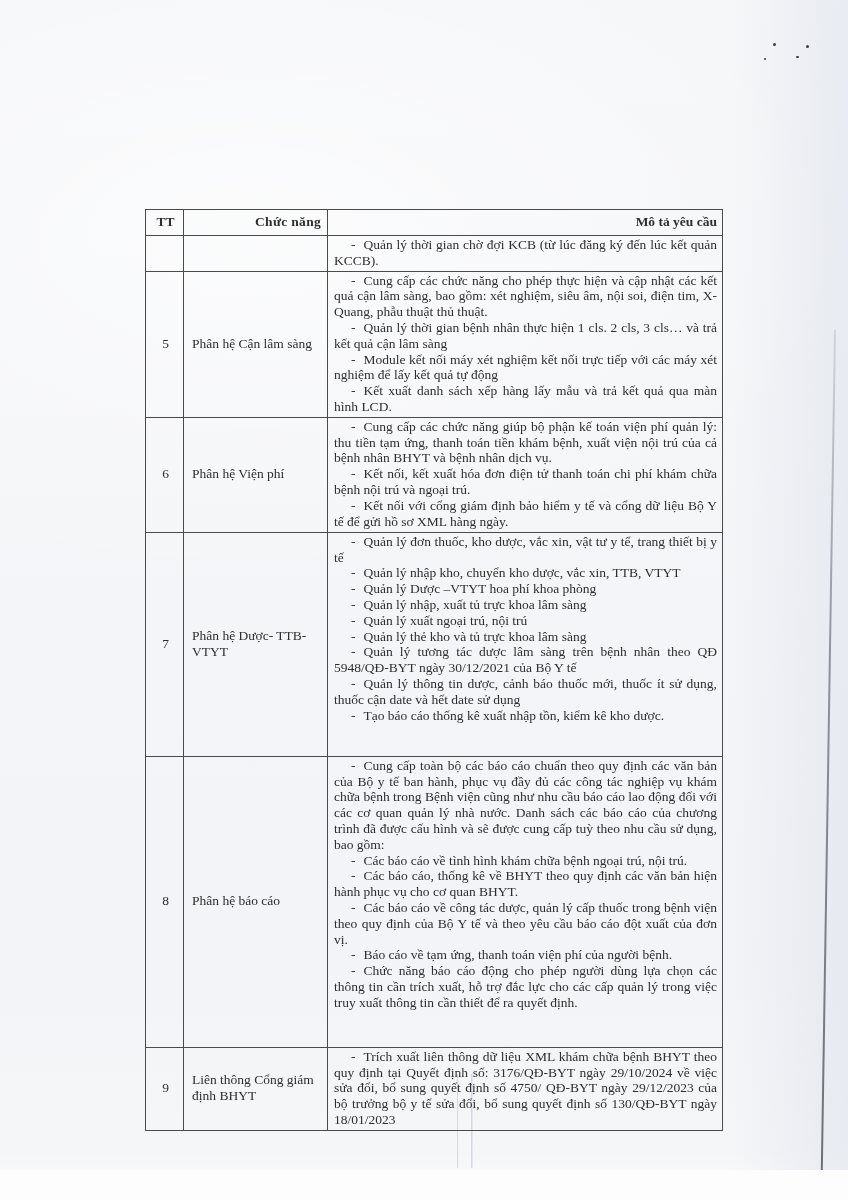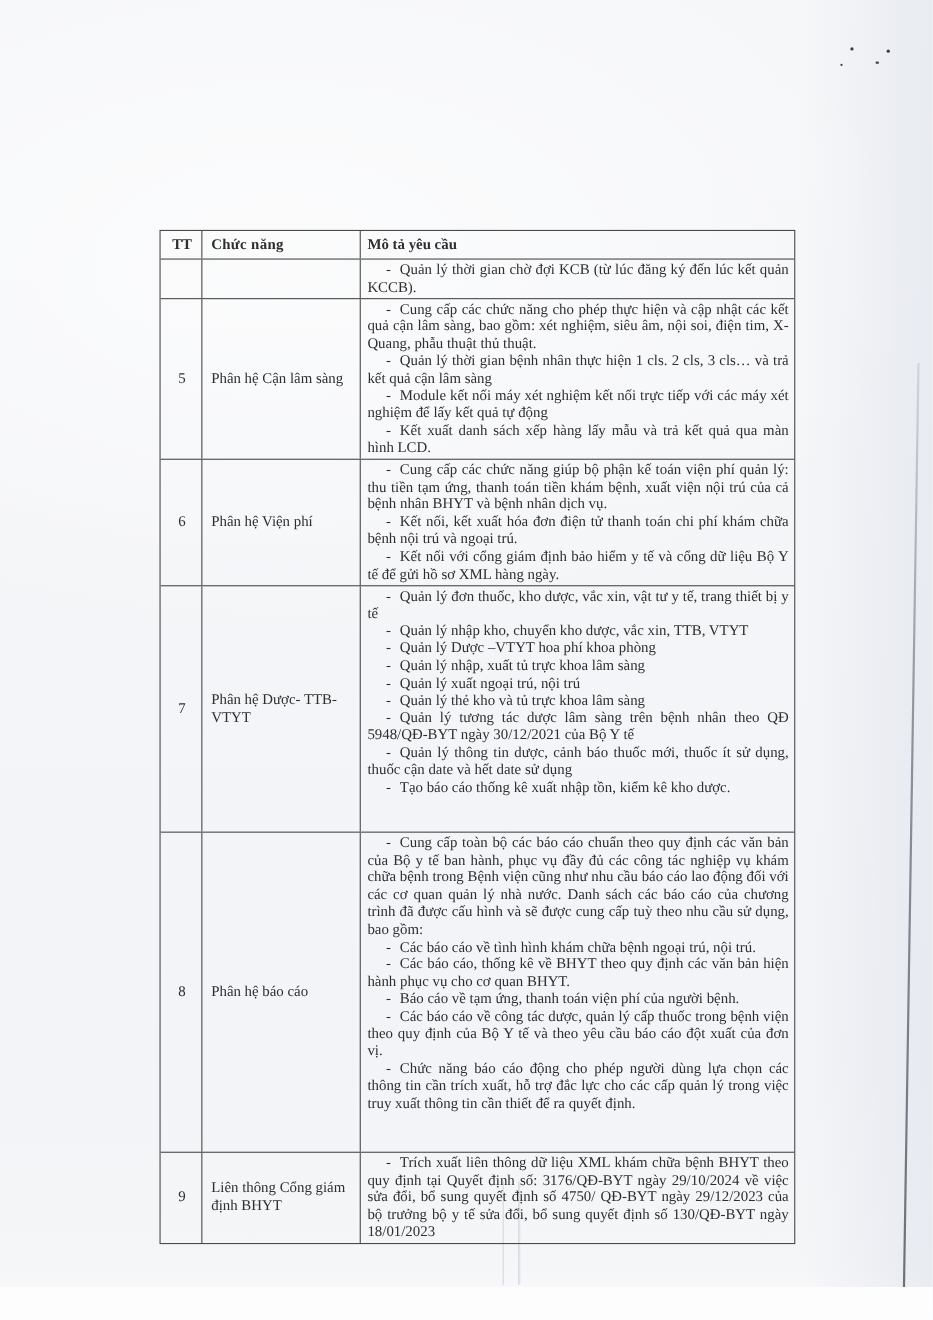--- a/index.html
+++ b/index.html
@@ -53,21 +53,21 @@
     box-sizing:border-box;
   }
   .trow:last-child{border-bottom:none;}
   .cell{
     box-sizing:border-box;
     border-right:1px solid var(--border,#4a4a4a);
     padding:1px 4px 2px 6px;
   }
   .cell:last-child{border-right:none;}
   .thead{min-height:26px;font-weight:bold;}
-  .thead .cell{display:flex;align-items:center;}
+  .thead .cell{display:flex;align-items:center;justify-content:flex-end;}
   .thead .tt{justify-content:center;}
   .thead .fn{padding-left:8px;letter-spacing:0.3px;}
   .thead .desc{padding-left:6px;}
   .tt{display:flex;align-items:center;justify-content:center;text-align:center;}
   .fn{display:flex;align-items:center;padding-left:8px;padding-right:6px;}
   .desc{padding:1px 5px 2px 6px;}
   .item{
     margin:0;text-align:justify;text-indent:17px;
   }
   .item::before{content:"-";padding-right:8px;}
@@ -163,22 +163,22 @@
     <div class="cell tt">
       <span>8</span>
     </div>
     <div class="cell fn">
       <span>Phân hệ báo cáo</span>
     </div>
     <div class="cell desc">
             <p class="item">Cung cấp toàn bộ các báo cáo chuẩn theo quy định các văn bản của Bộ y tế ban hành, phục vụ đầy đủ các công tác nghiệp vụ khám chữa bệnh trong Bệnh viện cũng như nhu cầu báo cáo lao động đối với các cơ quan quản lý nhà nước. Danh sách các báo cáo của chương trình đã được cấu hình và sẽ được cung cấp tuỳ theo nhu cầu sử dụng, bao gồm:</p>
             <p class="item">Các báo cáo về tình hình khám chữa bệnh ngoại trú, nội trú.</p>
             <p class="item">Các báo cáo, thống kê về BHYT theo quy định các văn bản hiện hành phục vụ cho cơ quan BHYT.</p>
+            <p class="item">Các báo cáo về công tác dược, quản lý cấp thuốc trong bệnh viện theo quy định của Bộ Y tế và theo yêu cầu báo cáo đột xuất của đơn vị.</p>
             <p class="item">Báo cáo về tạm ứng, thanh toán viện phí của người bệnh.</p>
-            <p class="item">Các báo cáo về công tác dược, quản lý cấp thuốc trong bệnh viện theo quy định của Bộ Y tế và theo yêu cầu báo cáo đột xuất của đơn vị.</p>
             <p class="item">Chức năng báo cáo động cho phép người dùng lựa chọn các thông tin cần trích xuất, hỗ trợ đắc lực cho các cấp quản lý trong việc truy xuất thông tin cần thiết để ra quyết định.</p>
           </div>
   </div>
 
   <div class="trow" style="min-height: 80px;">
     <div class="cell tt">
       <span>9</span>
     </div>
     <div class="cell fn">
       <span>Liên thông Cổng giám định BHYT</span>

